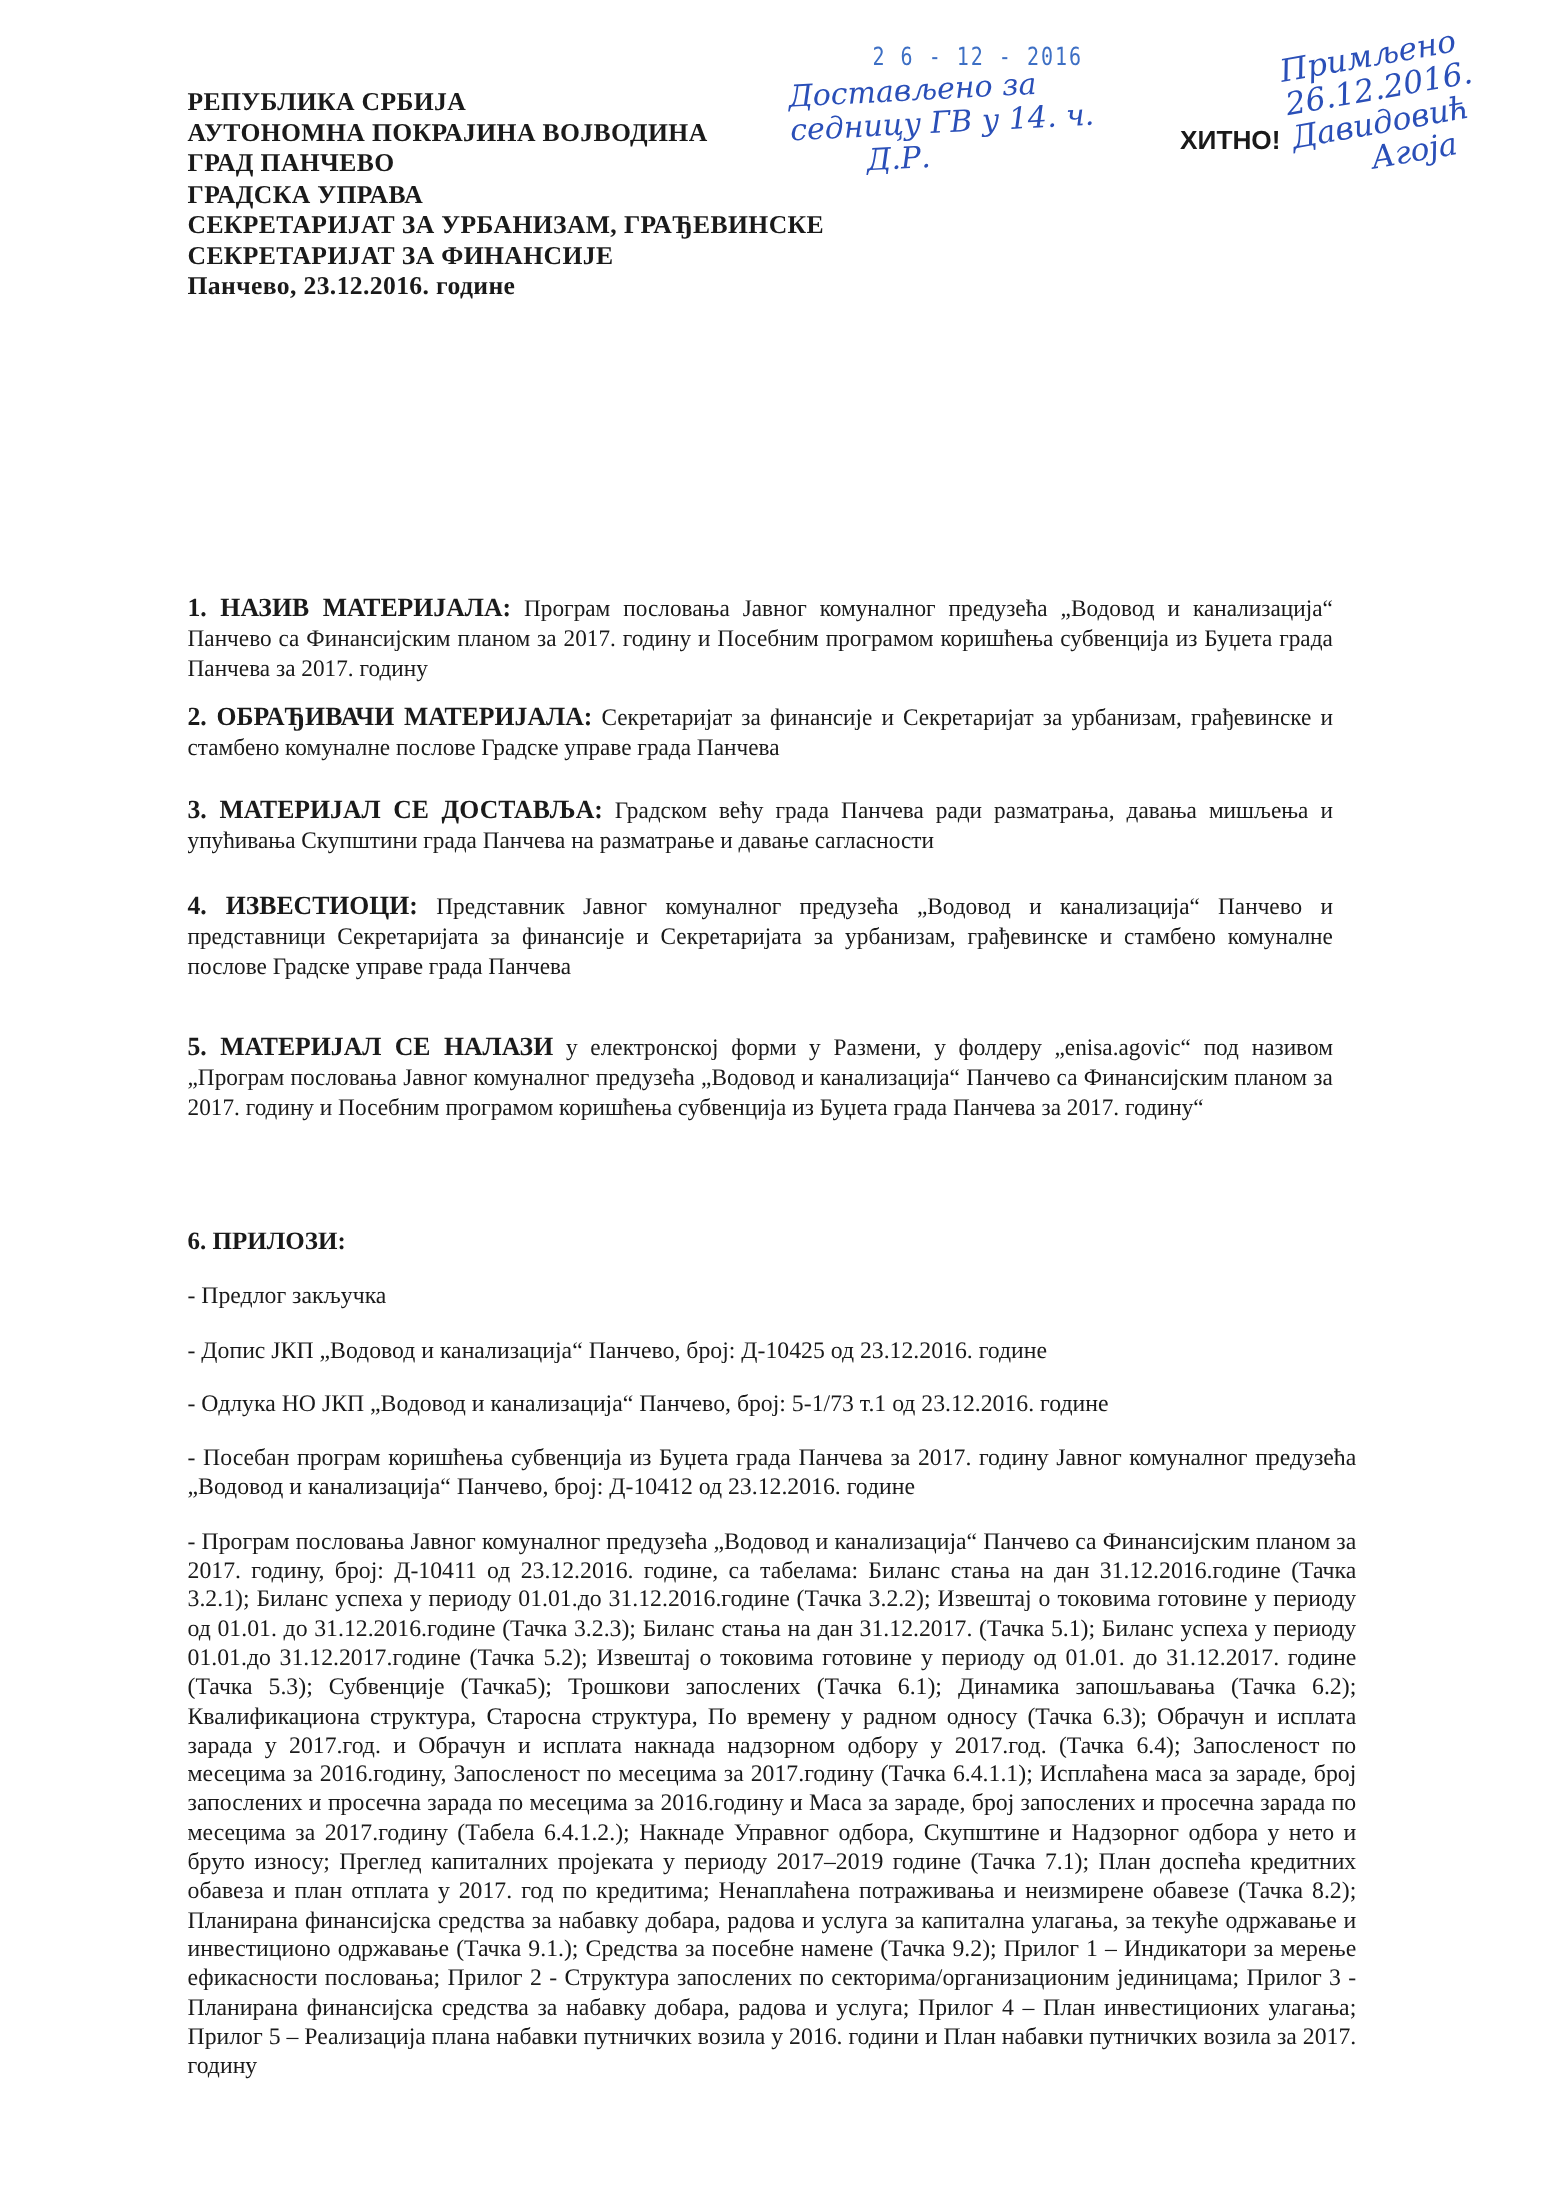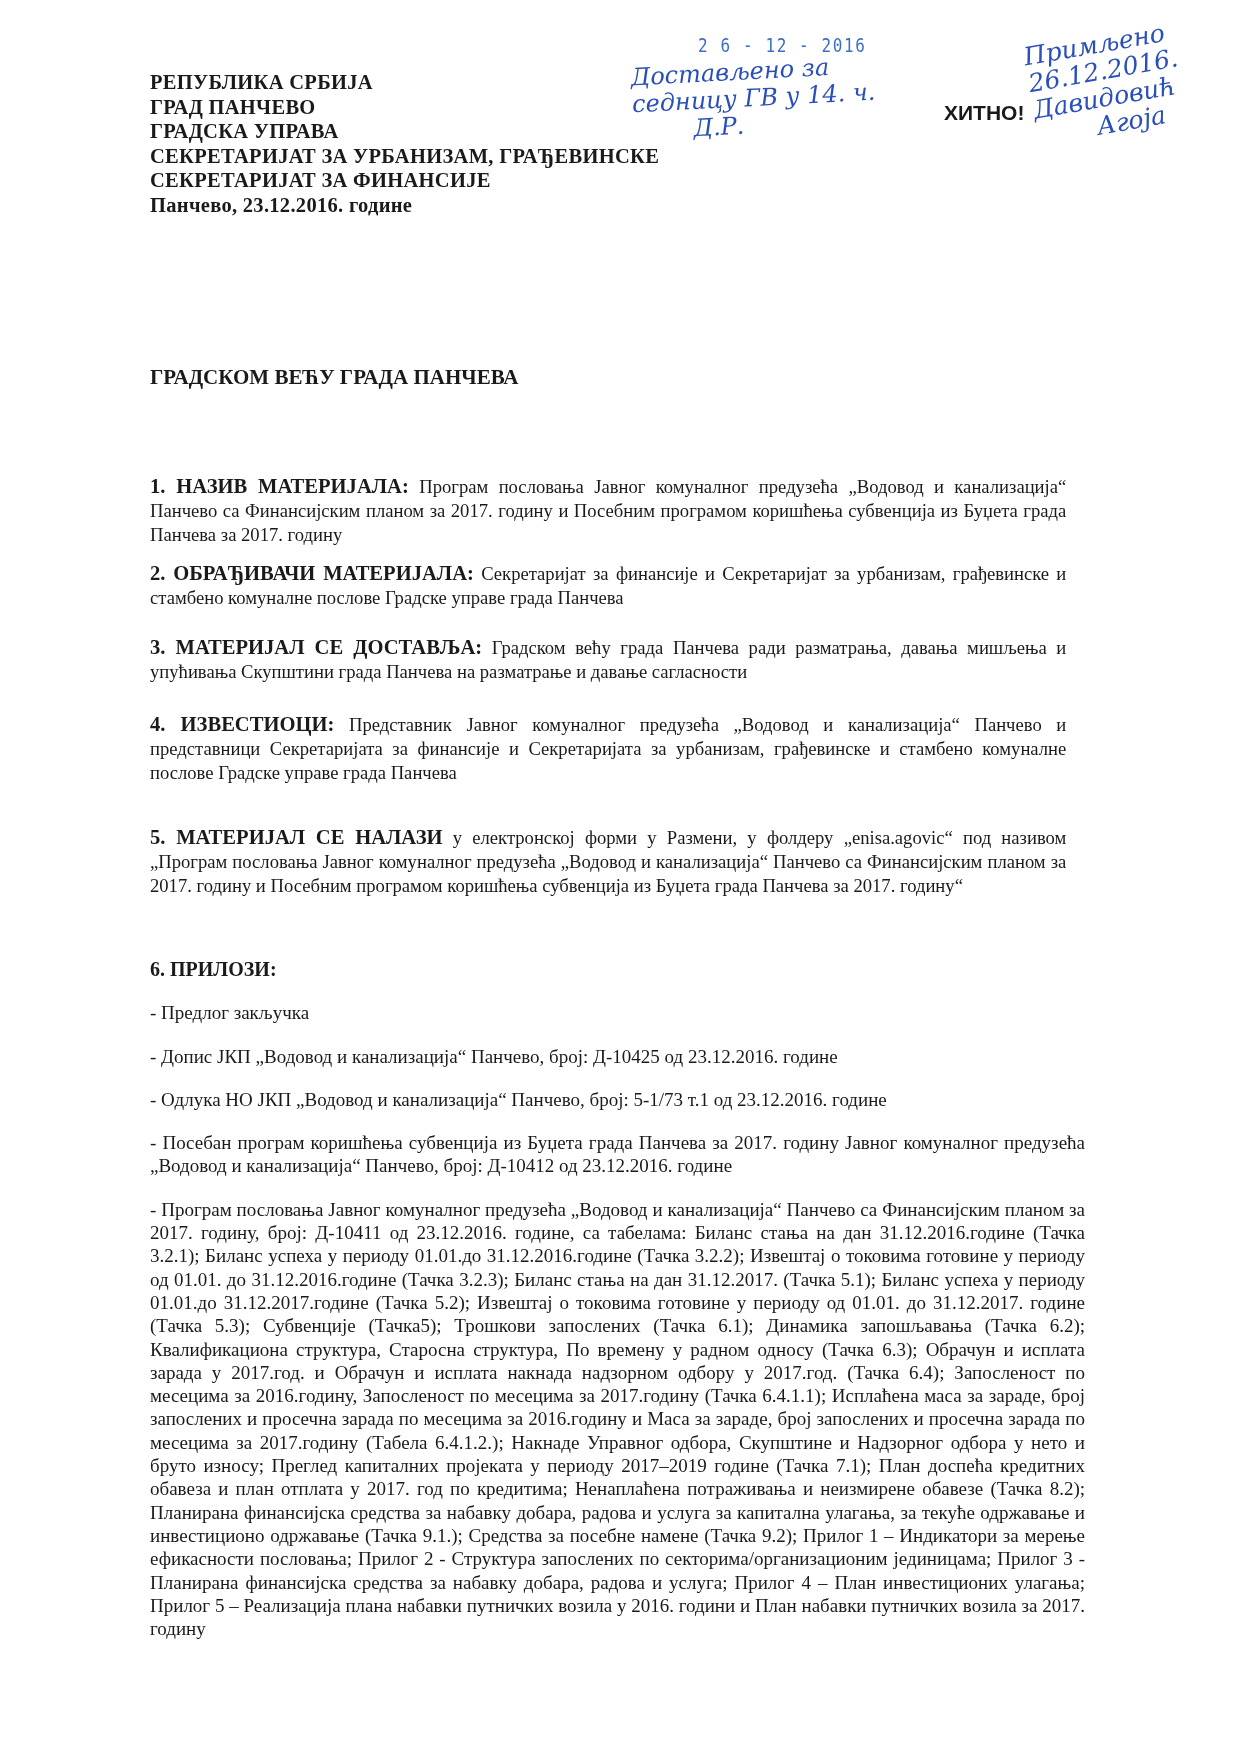--- a/index.html
+++ b/index.html
@@ -9,21 +9,21 @@
   .header div { white-space: nowrap; }
   .urgent { position: absolute; left: 944px; top: 101px; font-family: Liberation Sans, sans-serif; font-weight: bold; font-size: 21px; }
   .stamp { position: absolute; left: 698px; top: 33px; font-family: "DejaVu Sans Mono", monospace; font-size: 20px; color: #3d6fc4; letter-spacing: 2px; transform: scaleX(0.8); transform-origin: left; }
   .hand { position: absolute; font-family: "DejaVu Serif", serif; font-style: italic; color: #2a4fb8; white-space: nowrap; }
   .hand1 { left: 632px; top: 58px; font-size: 24px; line-height: 27px; transform: rotate(-3deg); }
   .hand2 { left: 1030px; top: 30px; font-size: 25px; line-height: 27px; transform: rotate(-10deg); }
   .addressee { position: absolute; left: 150px; top: 365px; font-family: "Liberation Serif", serif; font-weight: bold; font-size: 21px; }
   .section { position: absolute; left: 150px; width: 935px; font-family: "Liberation Serif", serif; font-size: 19px; line-height: 24px; text-align: justify; transform: scaleX(0.98); transform-origin: left; }
   .section .label { font-weight: bold; font-size: 21px; }
   .attachments { position: absolute; left: 150px; top: 958px; width: 935px; font-family: "Liberation Serif", serif; font-size: 19px; line-height: 23.3px; text-align: justify; }
-  .attachments .label { font-weight: bold; font-size: 20px; display: block; }
+  .attachments .label { font-weight: bold; font-size: 20px; display: block; margin-top: 24px; }
   .attachments .item { display: block; margin-top: 20px; }
 </style>
 </head>
 <body>
 
 <div class="page">
 
   <div class="stamp">2 6 - 12 - 2016</div>
 
   <div class="hand hand1">
@@ -34,30 +34,30 @@
 
   <div class="hand hand2">
     <div>Примљено</div>
     <div>26.12.2016.</div>
     <div>Давидовић</div>
     <div style="padding-left:60px">Агоја</div>
   </div>
 
   <div class="header">
     <div>РЕПУБЛИКА  СРБИЈА</div>
+    <div>АУТОНОМНА  ПОКРАЈИНА  ВОЈВОДИНА</div>
     <div>ГРАД  ПАНЧЕВО</div>
     <div>ГРАДСКА  УПРАВА</div>
     <div>СЕКРЕТАРИЈАТ  ЗА  УРБАНИЗАМ, ГРАЂЕВИНСКЕ</div>
     <div>СЕКРЕТАРИЈАТ ЗА ФИНАНСИЈЕ</div>
     <div>Панчево, 23.12.2016. године</div>
   </div>
 
   <div class="urgent">ХИТНО!</div>
 
-  <div class="addressee">ГРАДСКОМ ВЕЋУ ГРАДА ПАНЧЕВА</div>
 
   <div class="section" style="top:474px">
     <span class="label">1. НАЗИВ МАТЕРИЈАЛА:</span><span> Програм пословања Јавног комуналног предузећа „Водовод и канализација“ Панчево са Финансијским планом за 2017. годину и Посебним програмом коришћења субвенција из Буџета града Панчева за 2017. годину</span>
   </div>
 
   <div class="section" style="top:561px">
     <span class="label">2. ОБРАЂИВАЧИ МАТЕРИЈАЛА:</span><span> Секретаријат за финансије и Секретаријат за урбанизам, грађевинске и стамбено комуналне послове Градске управе града Панчева</span>
   </div>
 
   <div class="section" style="top:635px">

